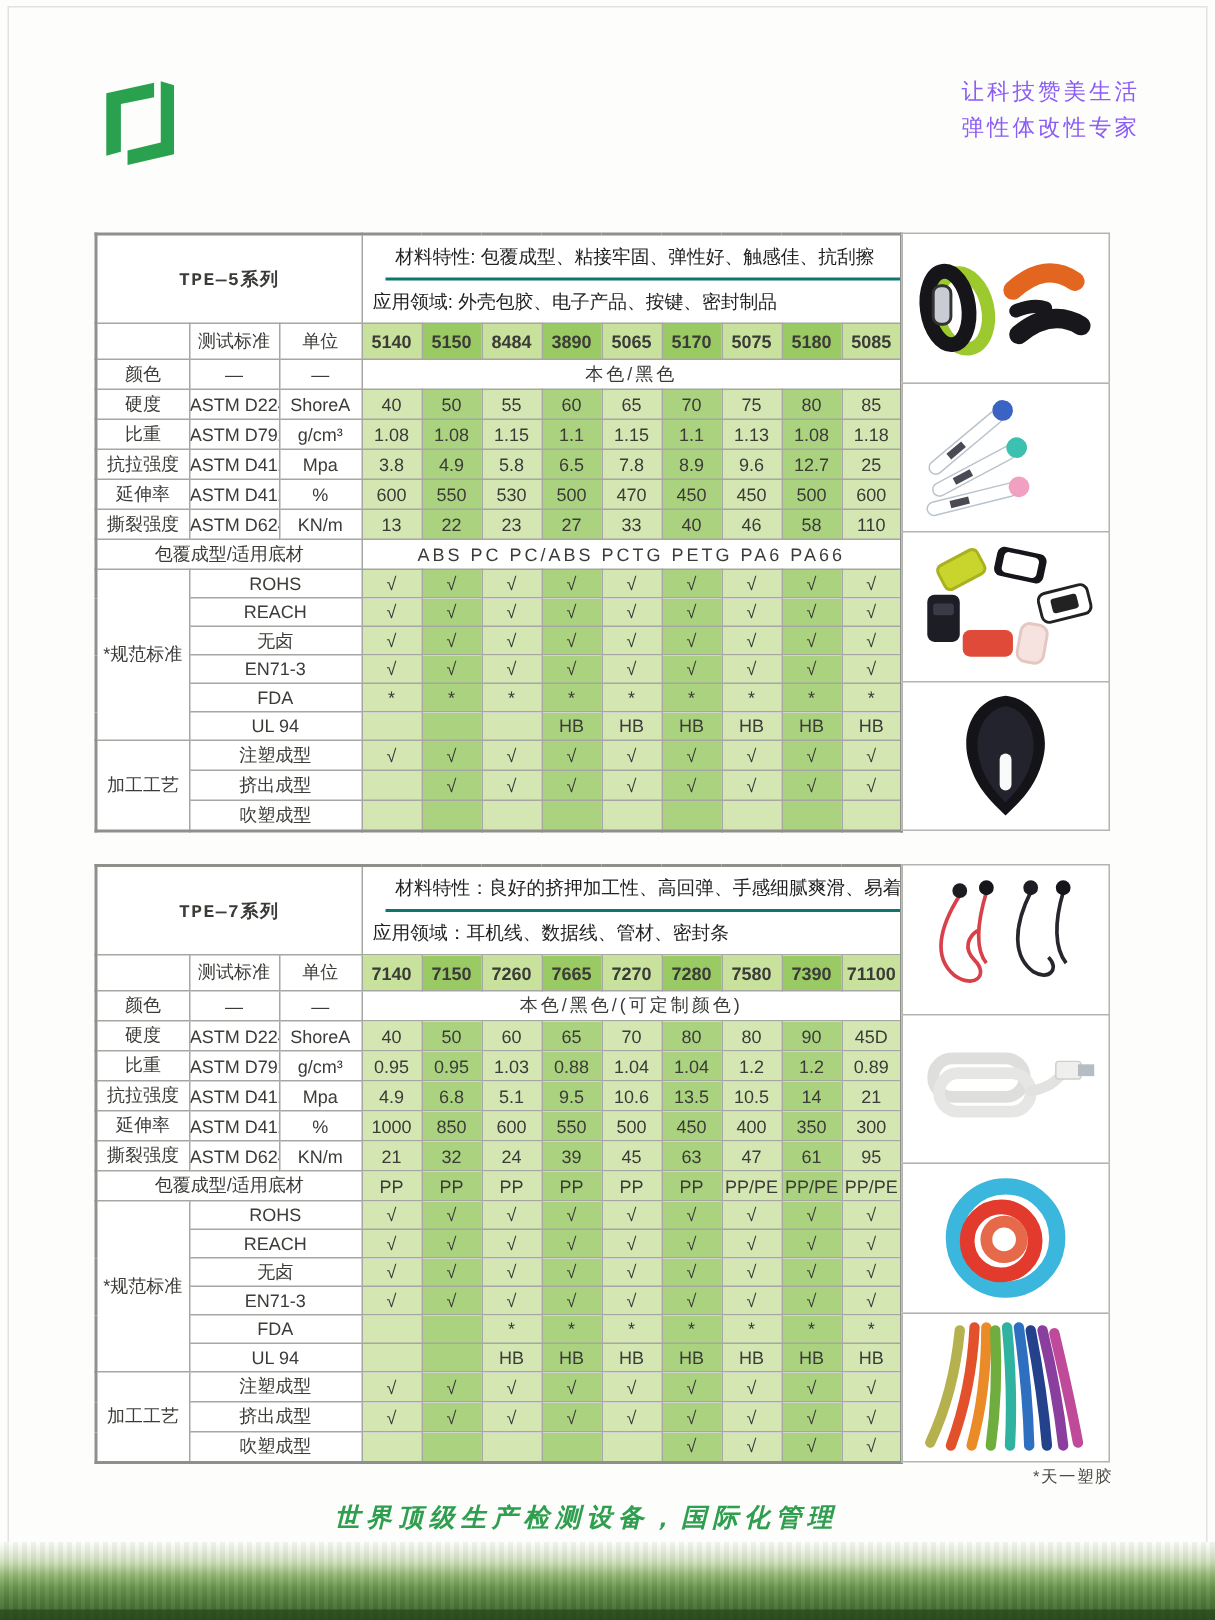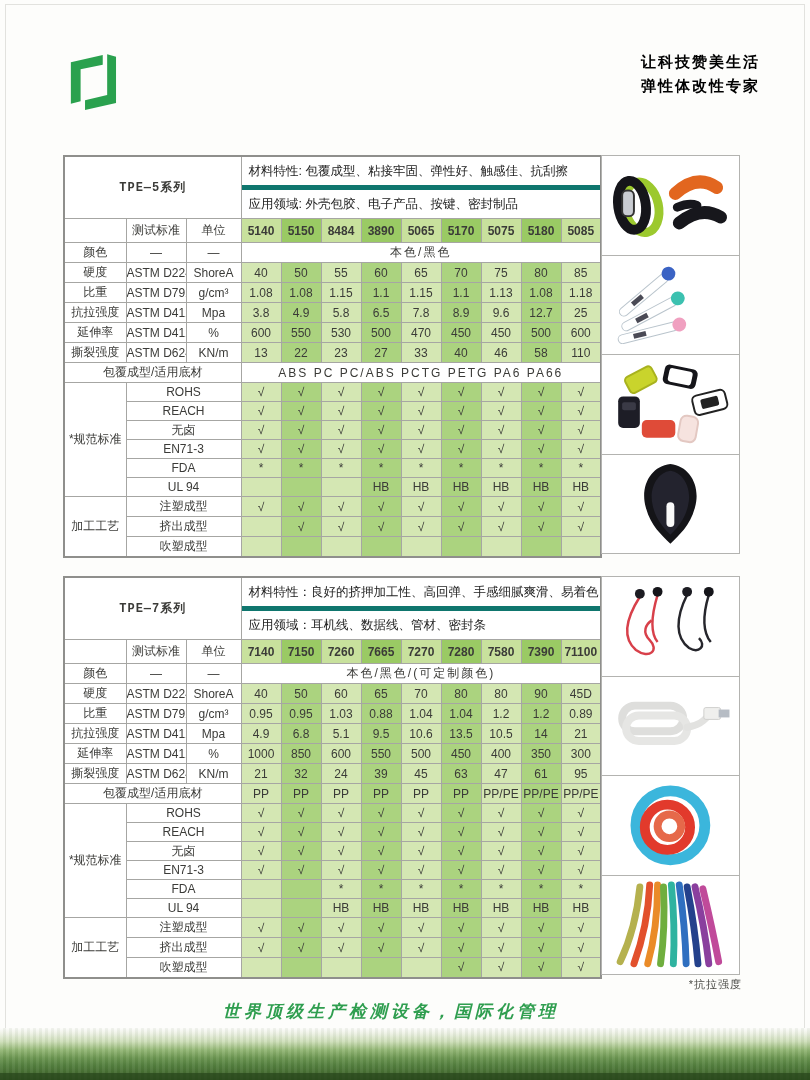--- a/index.html
+++ b/index.html
@@ -7,35 +7,35 @@
     width:810px;height:1080px;position:relative;overflow:hidden;
     background:#fdfdfb;font-family:"Liberation Sans",sans-serif;
   }
   .page-frame{position:absolute;inset:4px 5px;border:1px solid #e2e2de;pointer-events:none;}
 
   
   .brand{position:absolute;left:62px;top:48px;display:flex;align-items:flex-start;gap:10px;}
   .logo-mark{width:62px;height:62px;flex:0 0 auto;}
   .brand-text .brand-name{font-size:24px;font-weight:bold;letter-spacing:9px;color:var(--accent);line-height:1.1;margin-top:6px;}
   .brand-text .brand-url{font-size:12px;color:#5cb273;letter-spacing:1px;margin-top:3px;}
-  .tagline{position:absolute;right:50px;top:50px;color:#000000;font-size:15px;font-weight:bold;line-height:1.6;letter-spacing:2px;}
+  .tagline{position:absolute;right:50px;top:50px;color:#8b5cf6;font-size:15px;font-weight:normal;line-height:1.6;letter-spacing:2px;}
 
   
   .table-flex{position:absolute;left:63px;display:flex;align-items:flex-start;}
   #table-0{top:155px;}
   #table-1{top:576px;}
 
   table.tpe{border-collapse:collapse;table-layout:fixed;width:537px;background:#fff;border:2px solid #8f8f8c;}
   table.tpe td{border:1px solid #a6a6a3;font-size:12px;color:#3b3b38;text-align:center;vertical-align:middle;padding:0;overflow:hidden;white-space:nowrap;}
   tr.r-title{height:57px;} tr.r-grade{height:24px;} tr.r-data{height:20px;} tr.r-std{height:19px;}
 
   .title-cell{font-size:23px;font-weight:bold;letter-spacing:1px;color:#151515;font-family:Liberation Mono, monospace;}
   .feature-cell{padding:0;}
   .feature-cell .fl,.feature-cell .al{height:28px;display:flex;align-items:center;padding-left:7px;font-size:12.5px;color:#222;text-align:left;white-space:nowrap;overflow:hidden;}
-  .feature-cell .fl{border-bottom:5px solid #0f766e;}
+  .feature-cell .fl{border-bottom:2px solid #0f766e;margin-left:15px;}
 
   .hdr{font-size:12.5px;color:#222;}
   .gh{font-weight:bold;font-size:13px;color:#1e1e1c;border:1px solid #fff;border-top:1px solid #a6a6a3;border-bottom:1px solid #98989a;}
   .lgh{background:var(--hdr-light);margin-left:36px;} .dgh{background:var(--hdr-dark);}
   .gc{border:1px dashed #84a15b;font-size:12px;color:#45453e;}
   .lg{background:var(--cell-light);} .dg{background:var(--cell-dark);}
   .merged-white{letter-spacing:2px;font-size:12px;color:#2e2e2c;}
   .lbl{font-size:12px;color:#2e2e2c;}
   .sublbl{font-size:12px;margin-left:32px;}
   .std{font-size:10.5px;letter-spacing:0;color:#2e2e2c;}
@@ -641,15 +641,15 @@
    <path d="M66 6 Q70 48 68 86" stroke="#2fb3a0"></path>
           <path d="M74 6 Q80 48 81 86" stroke="#2f6fc0"></path>
    <path d="M82 8 Q90 50 93 86" stroke="#24418c"></path>
           <path d="M90 8 Q100 50 104 86" stroke="#8a3f9e"></path>
    <path d="M98 10 Q108 52 114 84" stroke="#c04a9a"></path>
         </svg>
       </div>
     </div>
   </section>
 
-<div class="footnote">*抗拉强度</div>
+<div class="footnote">*天一塑胶</div>
 <div class="footer-slogan">世界顶级生产检测设备，国际化管理</div>
 <div class="grass"></div>
 
 </body></html>

